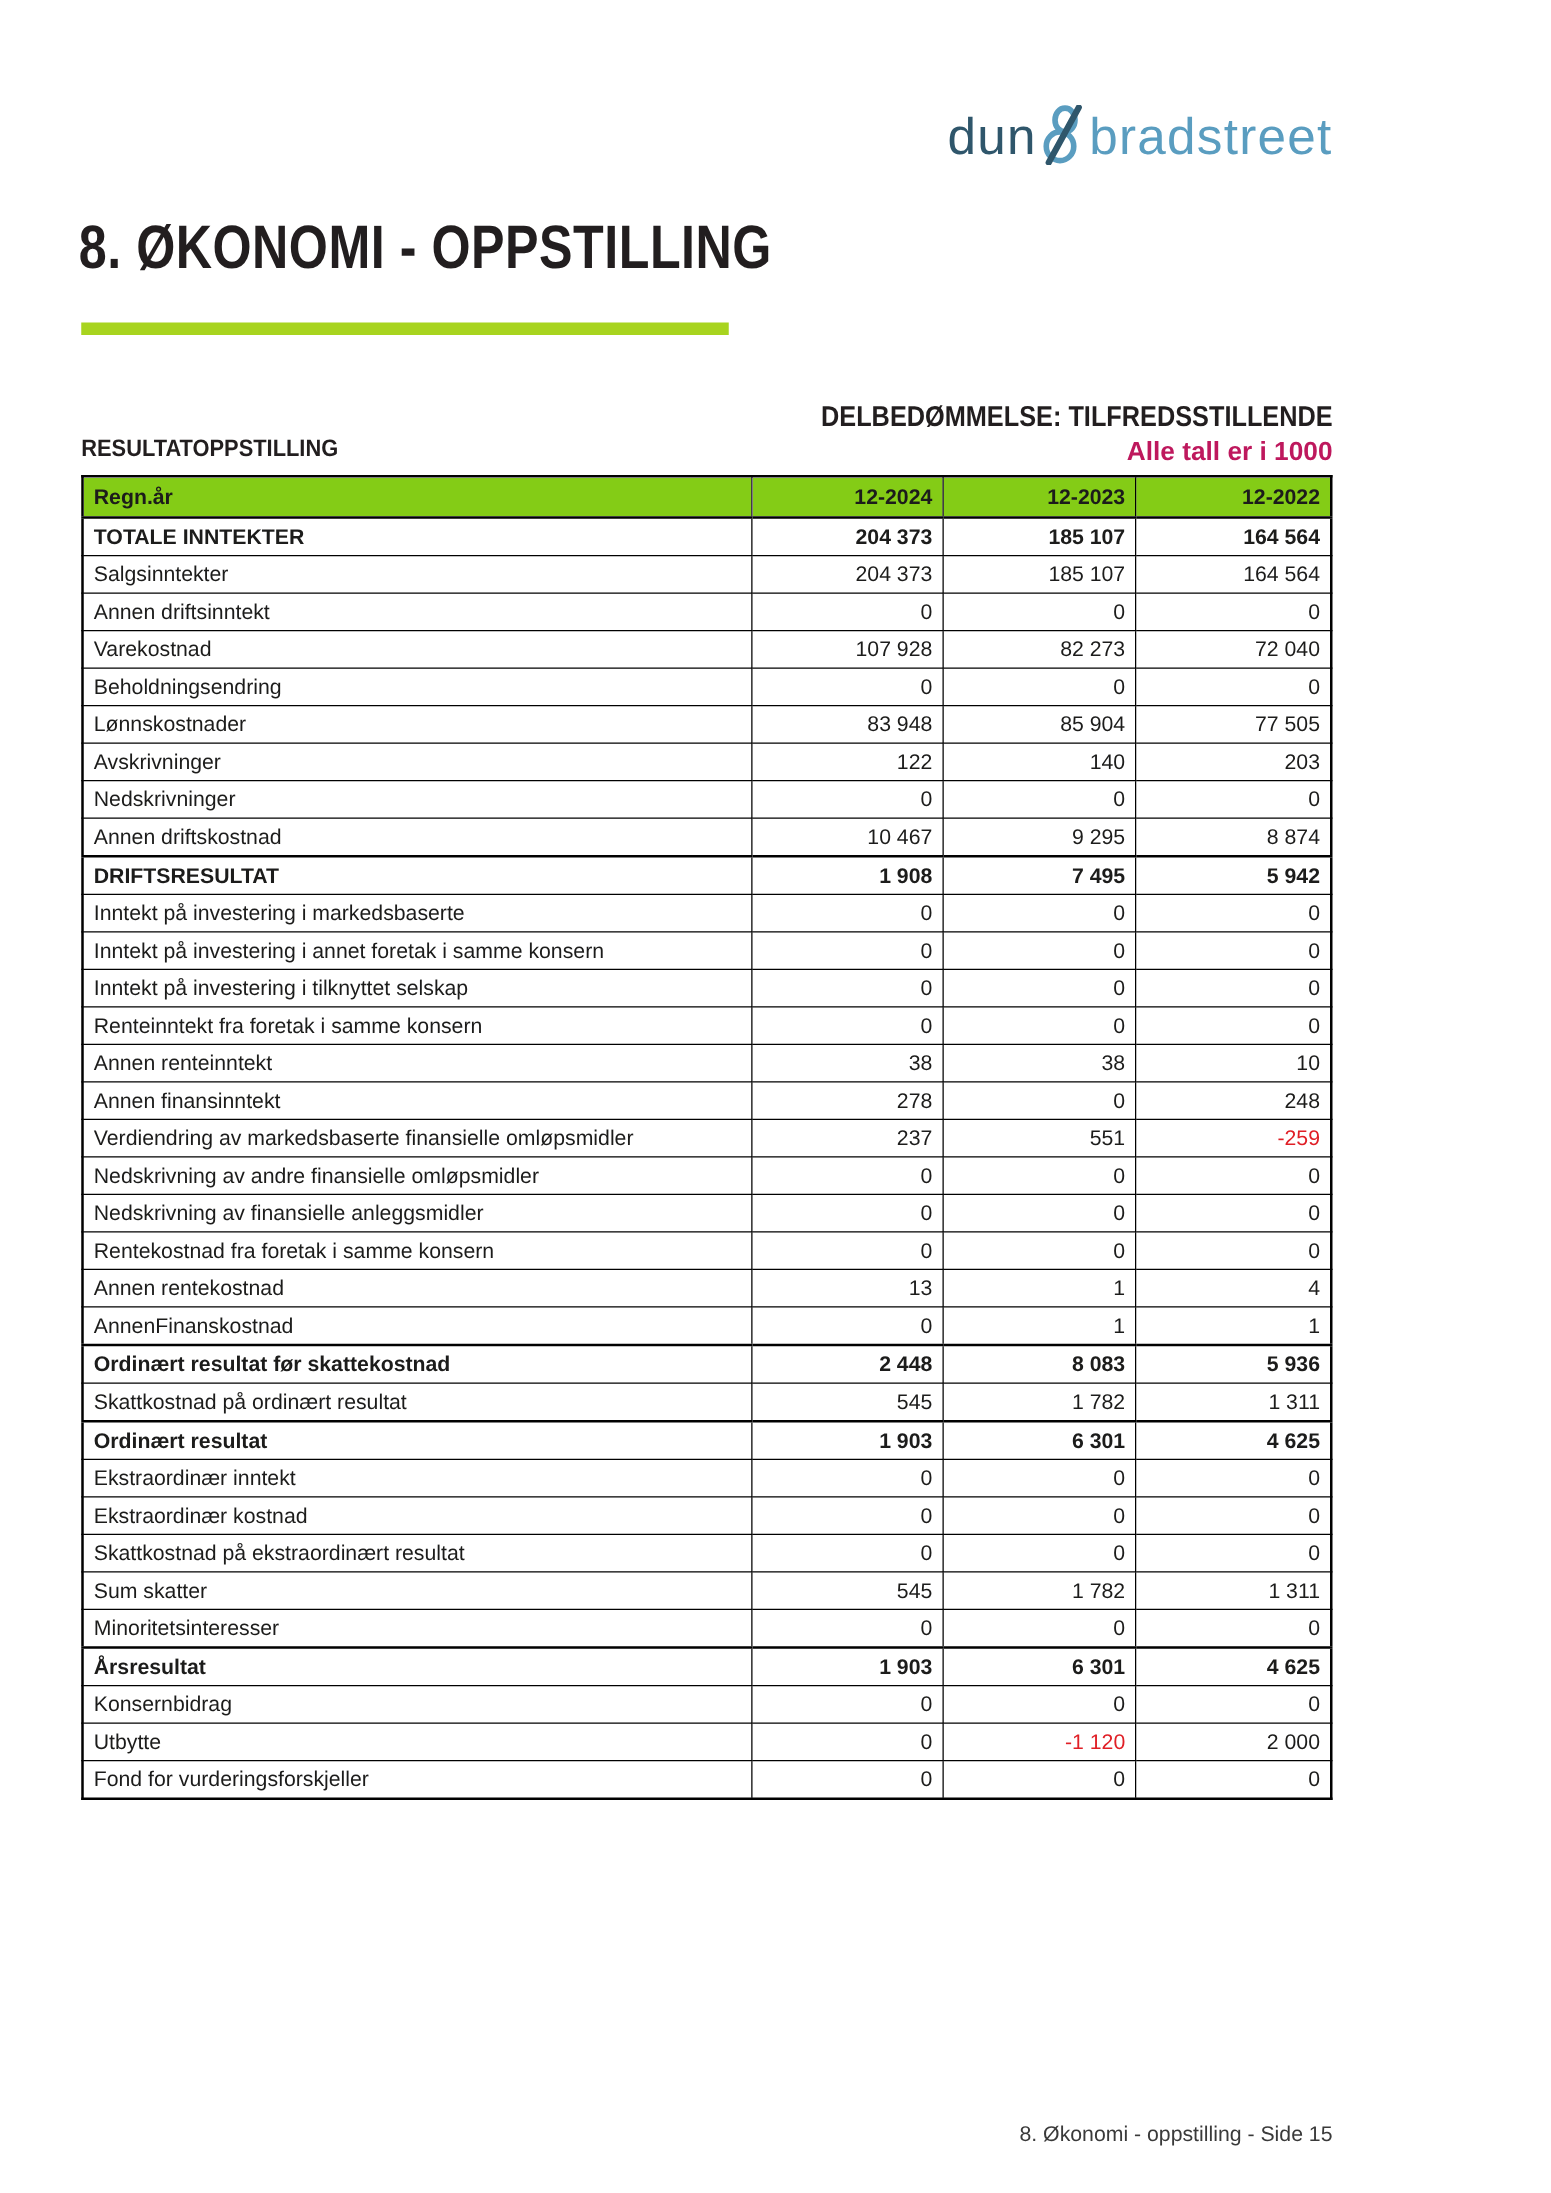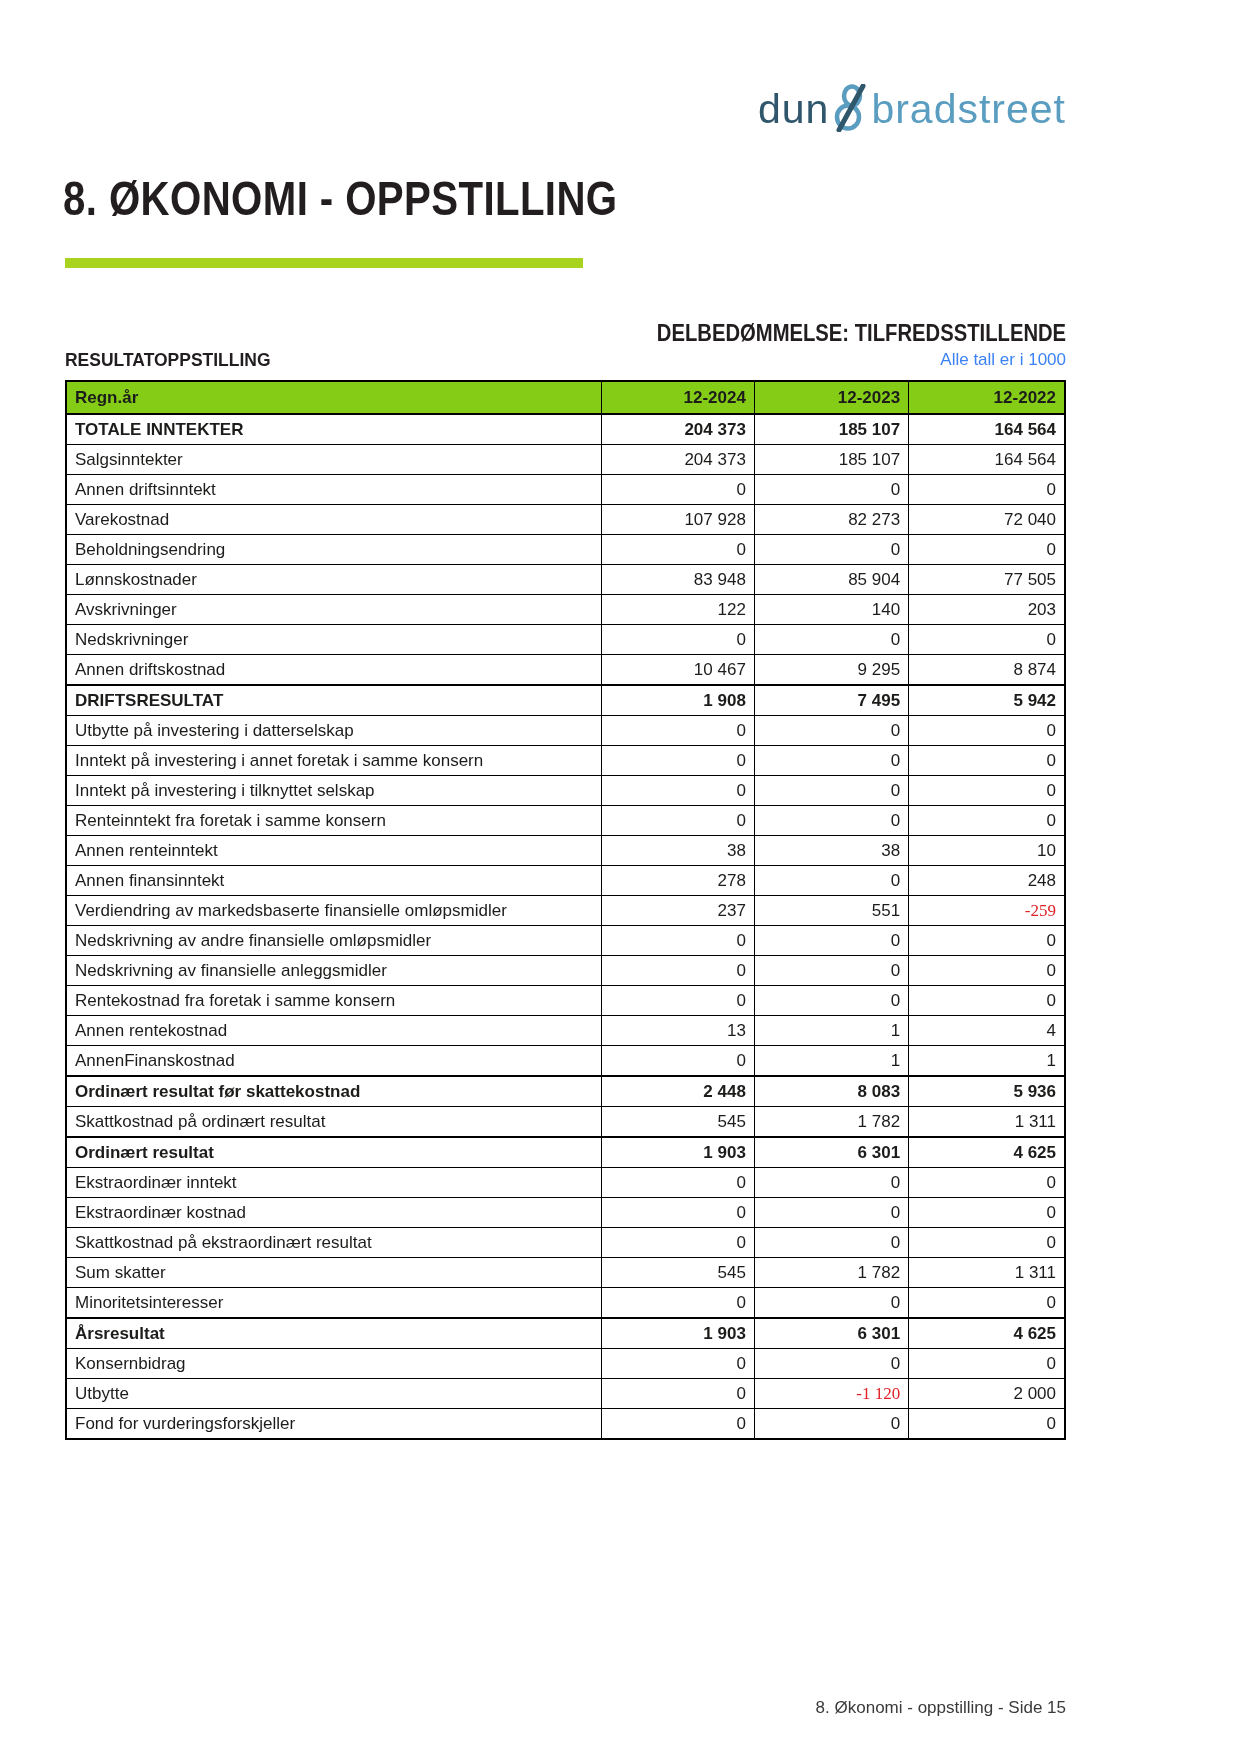--- a/index.html
+++ b/index.html
@@ -16,32 +16,32 @@
   
   .title{position:absolute;left:63px;top:170px;font-size:49px;font-weight:bold;
          color:#221e1f;white-space:nowrap;transform:scaleX(0.82);transform-origin:0 0;
          letter-spacing:0.5px;}
   .green-bar{position:absolute;left:65px;top:258px;width:518px;height:10px;background:#a8d41f;}
   
   .assessment{position:absolute;right:175px;top:320px;font-size:23px;font-weight:bold;
               white-space:nowrap;transform:scaleX(0.88);transform-origin:100% 0;color:#221e1f;}
   .section-label{position:absolute;left:65px;top:349px;font-size:19px;font-weight:bold;
                  white-space:nowrap;transform:scaleX(0.92);transform-origin:0 0;color:#221e1f;}
-  .units-note{position:absolute;right:175px;top:350px;font-size:17px;color:#3b82f6;}
+  .units-note{position:absolute;right:175px;top:350px;font-size:21px;color:#be185d;font-weight:bold;}
   
   table.fin{position:absolute;left:65px;top:380px;width:1001px;border-collapse:collapse;
             font-size:17px;table-layout:fixed;}
   table.fin{border:2px solid #000;}
   table.fin th, table.fin td{border:1px solid #000;padding:0 8px;height:29px;
             white-space:nowrap;overflow:hidden;vertical-align:middle;}
   table.fin thead th{background:#84cc16;text-align:left;font-weight:bold;
             border-bottom-width:2px;height:31px;}
   table.fin th.num, table.fin td.num{text-align:right;}
   table.fin tr.bold-row td{font-weight:bold;border-top-width:2px;}
-  td.neg{color:#e01f26;font-family:Liberation Serif, serif;}
+  td.neg{color:#e01f26;}
   
   .footer{position:absolute;right:175px;top:1698px;font-size:17px;color:#3a3a3a;text-align:right;}
 </style>
 </head>
 <body>
 
 <div class="page">
 
   <div class="logo">
     <span class="dun">dun</span>
@@ -132,21 +132,21 @@
           <td class="num">9 295</td>
           <td class="num">8 874</td>
         </tr>
         <tr class="bold-row">
           <td>DRIFTSRESULTAT</td>
           <td class="num">1 908</td>
           <td class="num">7 495</td>
           <td class="num">5 942</td>
         </tr>
         <tr>
-          <td>Utbytte på investering i datterselskap</td>
+          <td>Inntekt på investering i markedsbaserte</td>
           <td class="num">0</td>
           <td class="num">0</td>
           <td class="num">0</td>
         </tr>
         <tr>
           <td>Inntekt på investering i annet foretak i samme konsern</td>
           <td class="num">0</td>
           <td class="num">0</td>
           <td class="num">0</td>
         </tr>

